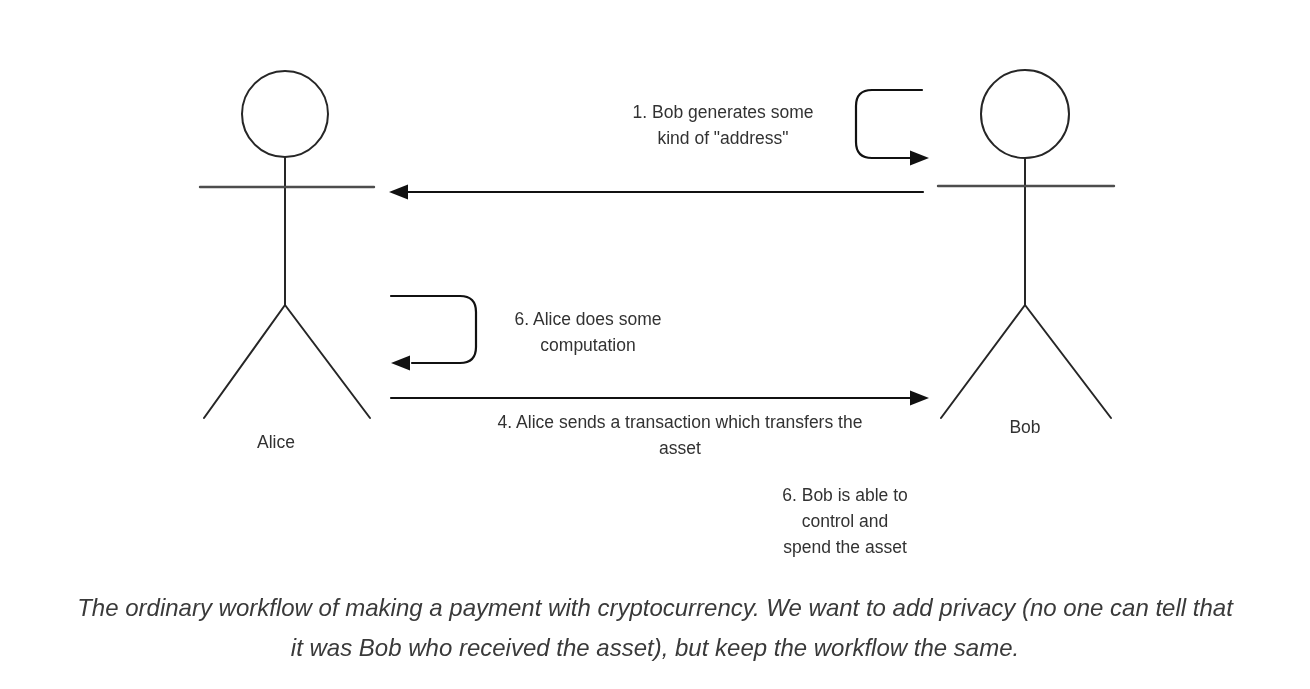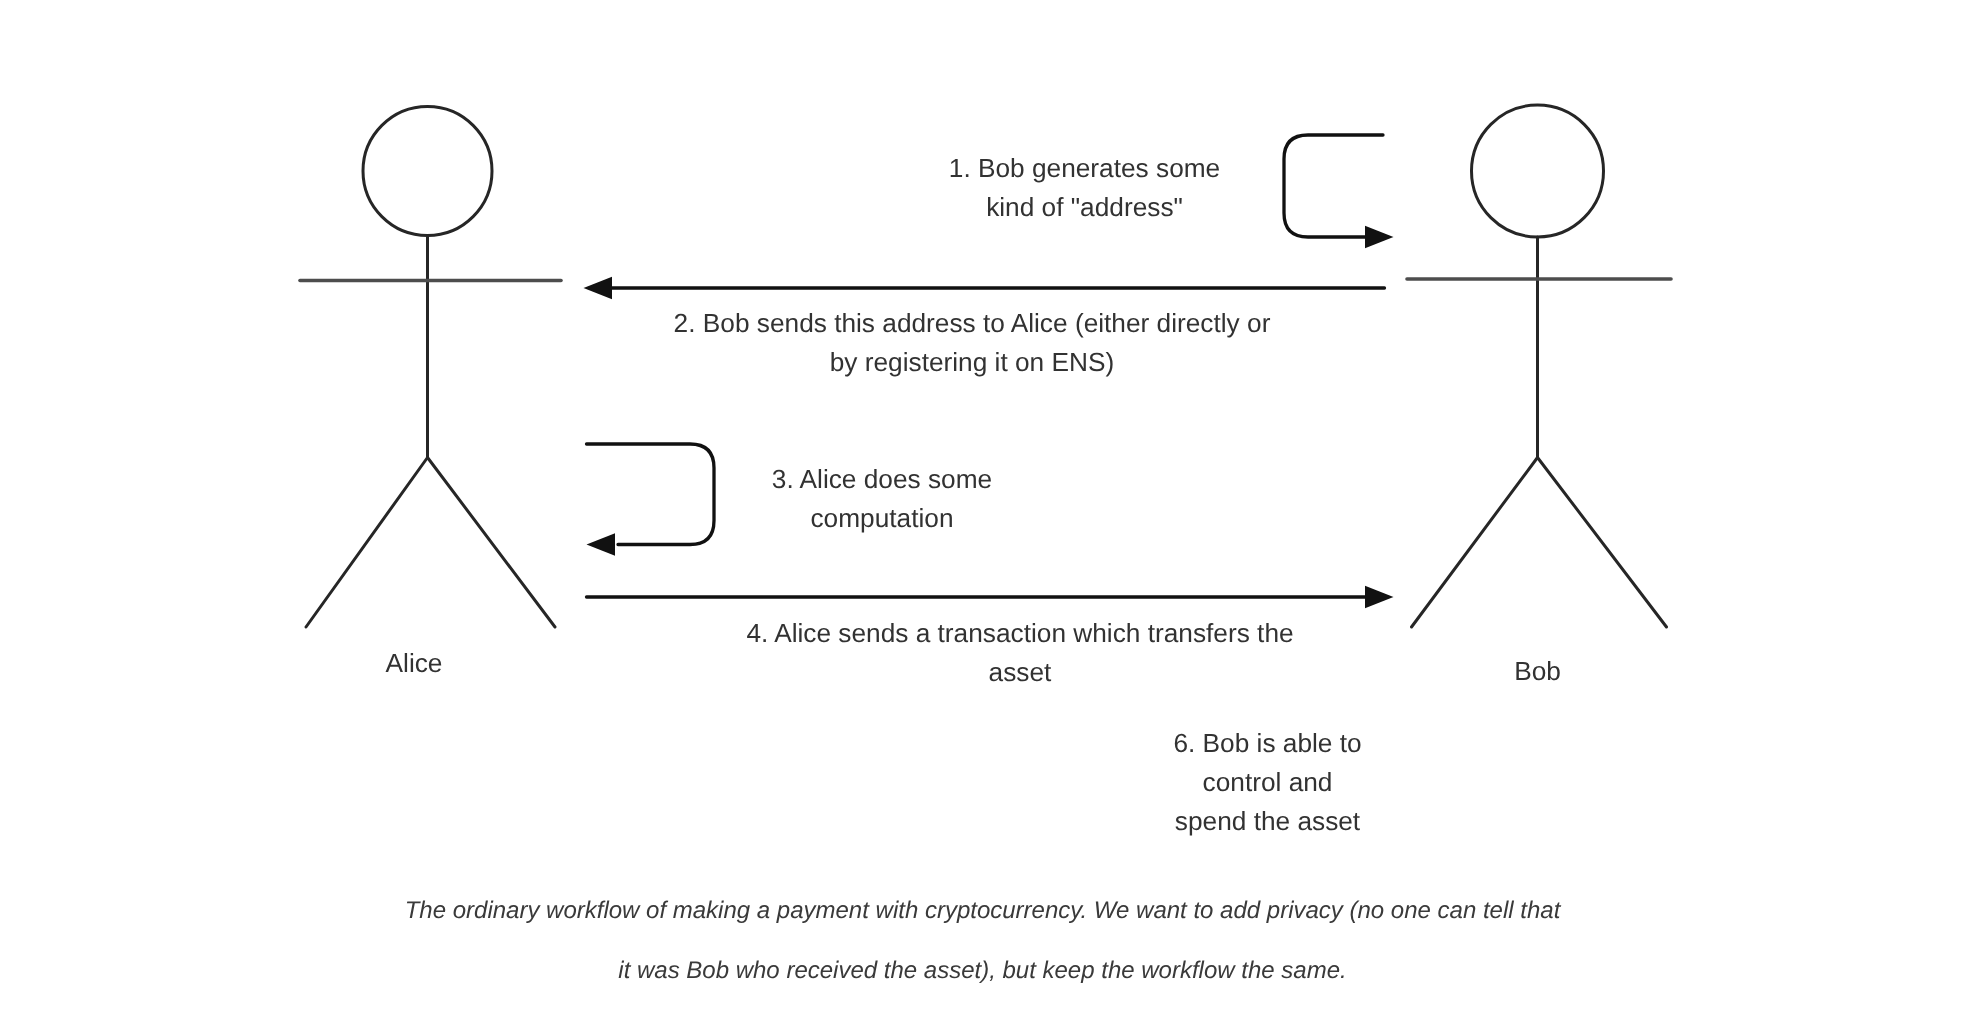--- a/index.html
+++ b/index.html
@@ -49,21 +49,21 @@
     line-height: 26px;
     color: #323232;
   }
   .caption {
     position: absolute;
     left: 0;
     right: 0;
     top: 588px;
     text-align: center;
     font-style: italic;
-    font-size: 16px;
+    font-size: 24px;
     line-height: 40px;
     white-space: pre-line;
     color: #3a3a3a;
   }
 </style>
 </head>
 <body>
 
 <div class="stage">
 
@@ -101,29 +101,27 @@
     </g>
 
     <g>
       <line class="arrow-line" x1="391" y1="398" x2="910" y2="398"></line>
       <polygon points="929,398 910,390.5 910,405.5"></polygon>
     </g>
   </svg>
 
   <div class="lbl" style="left:723px; top:99px">1. Bob generates some
 kind of "address"</div>
-  <div class="lbl" style="left:648px; top:202px">2. Bob sends this address to Alice (either directly or
-by registering it on ENS)</div>
-  <div class="lbl" style="left:588px; top:306px">3. Alice does some
+  <div class="lbl" style="left:588px; top:306px">6. Alice does some
 computation</div>
   <div class="lbl" style="left:680px; top:409px">4. Alice sends a transaction which transfers the
 asset</div>
   <div class="lbl" style="left:845px; top:482px">6. Bob is able to
 control and
 spend the asset</div>
 
   <div class="lbl" style="left:276px; top:429px">Alice</div>
-  <div class="lbl" style="left:1025px; top:434px">Bob</div>
+  <div class="lbl" style="left:1025px; top:414px">Bob</div>
 
   <div class="caption">The ordinary workflow of making a payment with cryptocurrency. We want to add privacy (no one can tell that
 it was Bob who received the asset), but keep the workflow the same.</div>
 
 </div>
 
 </body></html>

